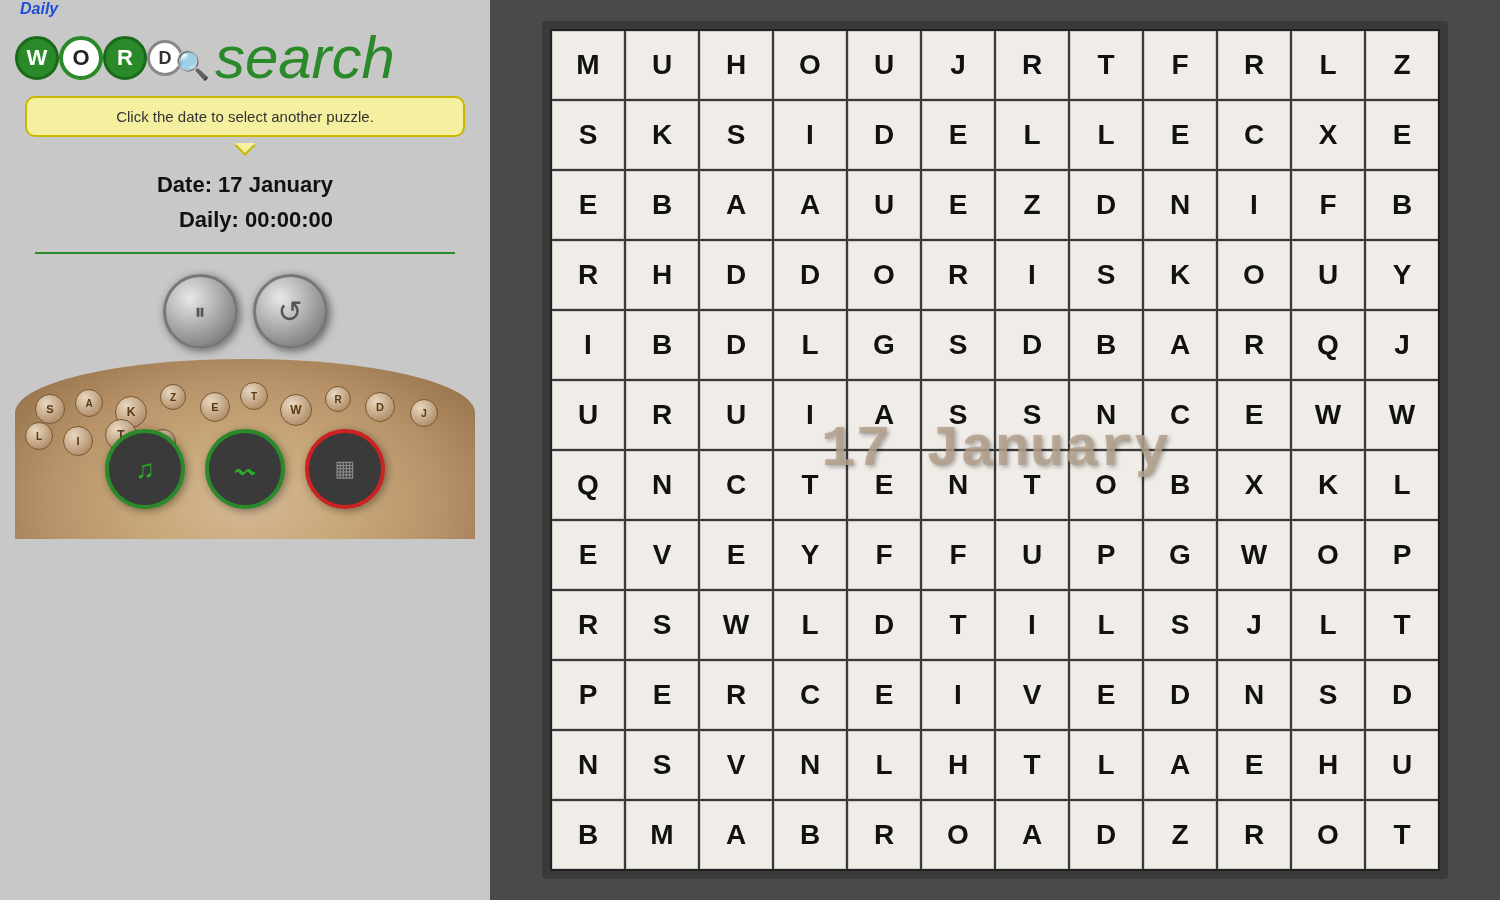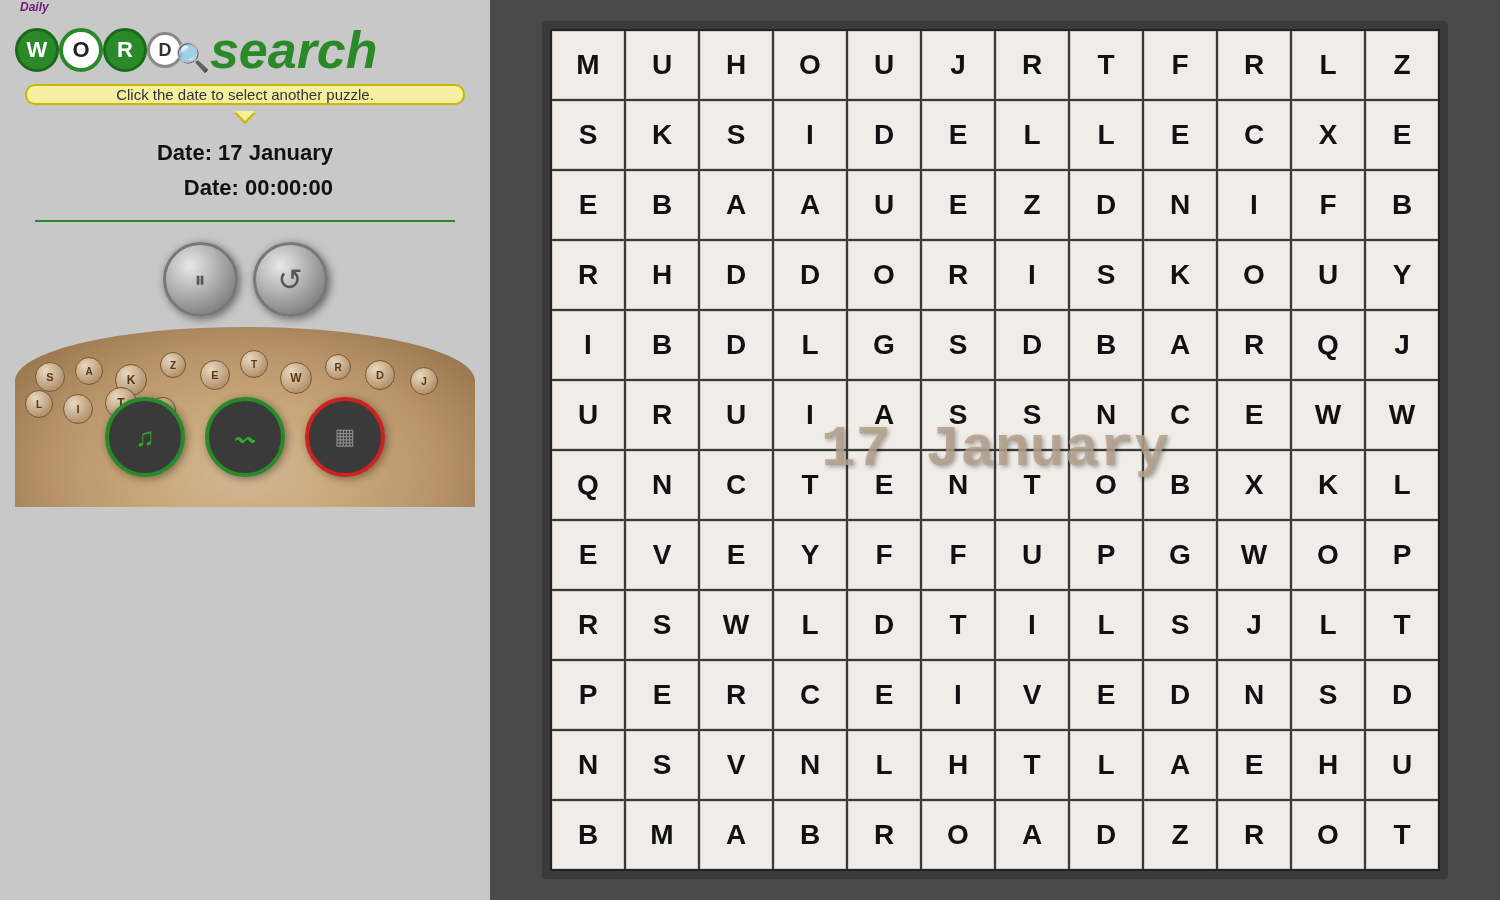--- a/index.html
+++ b/index.html
@@ -28,23 +28,23 @@
     
     .header {
       width: 100%;
       padding: 10px 15px 8px 15px;
       display: flex;
       align-items: center;
       gap: 0;
     }
 
     .logo-daily {
-      font-size: 12px;
+      font-size: 16px;
       font-weight: bold;
-      color: #701a75;
+      color: #1d4ed8;
       position: relative;
       top: -10px;
       left: 5px;
       font-style: italic;
     }
 
     .logo-circle {
       width: 44px;
       height: 44px;
       border-radius: 50%;
@@ -72,24 +72,25 @@
     .logo-circle.d-circle {
       width: 36px;
       height: 36px;
       background: white;
       border: 3px solid #888;
       color: #333;
       font-size: 18px;
     }
 
     .logo-search-text {
-      font-size: 52px;
-      font-weight: 700;
+      font-size: 60px;
+      font-weight: 400;
       color: #2a8a2a;
       font-style: italic;
+      margin-left: 5px;
       line-height: 1;
     }
 
     .magnifier {
       font-size: 28px;
       color: #555;
       margin-left: -8px;
       margin-top: 15px;
     }
 
@@ -114,21 +115,21 @@
       color: #222;
       line-height: 1.7;
     }
 
     
     .tooltip-bubble {
       width: 440px;
       background: #f5f0a0;
       border: 2px solid #c8b800;
       border-radius: 10px;
-      padding: 0 15px;
+      padding: 10px 15px;
       margin: 0 15px;
       position: relative;
       font-size: 15px;
       color: #333;
       text-align: center;
     }
 
     .tooltip-bubble::after {
       content: '';
       position: absolute;
@@ -357,21 +358,21 @@
     </div>
   </div>
 
 
   <div class="tooltip-bubble">
     <span>Click the date to select another puzzle.</span>
   </div>
 
   <div class="date-time">
     <div>Date: 17 January</div>
-    <div>Date: 00:00:00</div>
+    <div>Daily: 00:00:00</div>
   </div>
 
   <div class="divider"></div>
 
   <div class="controls">
     <div class="top-buttons">
       <div class="metal-btn">
         <span>⏸</span>
       </div>
       <div class="metal-btn">

